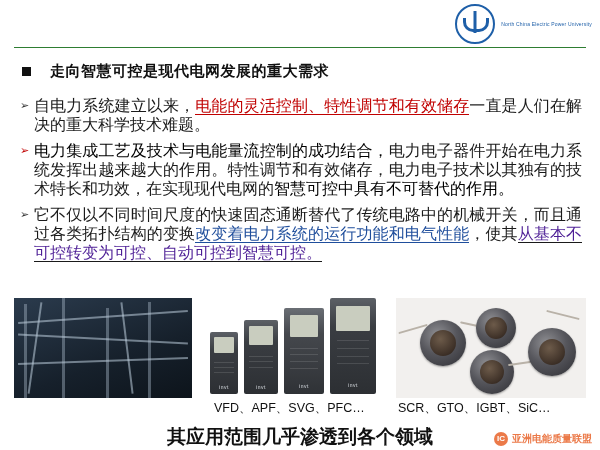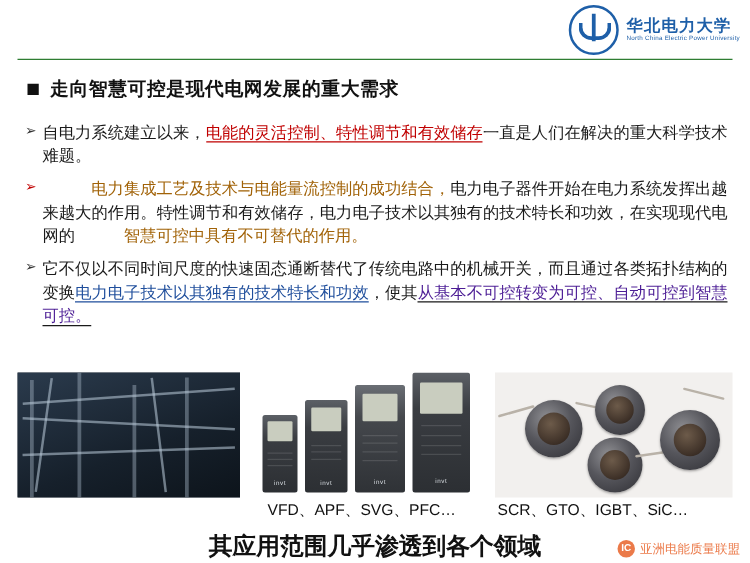--- a/index.html
+++ b/index.html
@@ -92,21 +92,21 @@
     background: #2e7d32;
   }
 
   
   .title-row {
     position: absolute;
     left: 22px;
     top: 62px;
     display: flex;
     align-items: center;
-    gap: 9px;
+    gap: 19px;
   }
   .title-bullet {
     width: 9px;
     height: 9px;
     background: #111111;
     flex: none;
   }
   .title-text {
     font-size: 15px;
     font-weight: bold;
@@ -128,27 +128,27 @@
   }
   .arrow {
     flex: none;
     width: 14px;
     font-size: 11px;
     line-height: 19px;
     color: #333333;
   }
   .arrow.red { color: #c00000; }
   .btext {
-    font-size: 13px;
+    font-size: 16px;
     line-height: 19px;
     color: #1a1a1a;
     text-align: justify;
     flex: 1;
   }
-  .hl-red { color: #a16207; margin-left: 39px; }
+  .hl-red { color: #000000; }
   .ul-red {
     color: #c00000;
     border-bottom: 1px solid #c00000;
   }
   .ul-blue {
     color: #1f4e9c;
     border-bottom: 1px solid #1f4e9c;
   }
   .ul-black {
     color: #4c1d95;
@@ -287,34 +287,33 @@
     background: #e8632a;
     color: #ffffff;
     font-size: 8px;
     line-height: 14px;
     text-align: center;
     font-weight: bold;
   }
   .wm-text {
     font-size: 10px;
     color: #e8632a;
-    font-weight: normal;
+    font-weight: bold;
     white-space: nowrap;
   }
 </style>
 </head>
 <body>
 
 <div class="slide">
 
   <div class="header">
     <div class="logo-wrap">
       <div class="logo-mark"></div>
       <div class="logo-text">
-        <div class="logo-cn">华北电力大学</div>
         <div class="logo-en">North China Electric Power University</div>
       </div>
     </div>
     <div class="header-rule"></div>
   </div>
 
   <div class="title-row">
     <span class="title-bullet"></span>
     <span class="title-text">走向智慧可控是现代电网发展的重大需求</span>
   </div>
@@ -326,21 +325,21 @@
       <span class="btext"><span>自电力系统建立以来，</span><span class="ul-red">电能的灵活控制、特性调节和有效储存</span><span>一直是人们在解决的重大科学技术难题。</span></span>
     </div>
 
     <div class="bullet">
       <span class="arrow red">➢</span>
       <span class="btext"><span class="hl-red">电力集成工艺及技术与电能量流控制的成功结合，</span><span>电力电子器件开始在电力系统发挥出越来越大的作用。特性调节和有效储存，电力电子技术以其独有的技术特长和功效，在实现现代电网的</span><span class="hl-red">智慧可控中具有不可替代的作用。</span></span>
     </div>
 
     <div class="bullet">
       <span class="arrow">➢</span>
-      <span class="btext"><span>它不仅以不同时间尺度的快速固态通断替代了传统电路中的机械开关，而且通过各类拓扑结构的变换</span><span class="ul-blue">电力电子技术以其独有的技术特长和功效</span><span>，使其</span><span class="ul-black">从基本不可控转变为可控、自动可控到智慧可控。</span></span>
+      <span class="btext"><span>它不仅以不同时间尺度的快速固态通断替代了传统电路中的机械开关，而且通过各类拓扑结构的变换</span><span class="ul-blue">改变着电力系统的运行功能和电气性能</span><span>，使其</span><span class="ul-black">从基本不可控转变为可控、自动可控到智慧可控。</span></span>
     </div>
 
   </div>
 
   <div class="images">
 
     <div class="imgbox img-lcc">
       <div class="sub-sky"></div>
       <div class="tower" style="left:10px; top:6px; width:3px; height:94px;"></div>
       <div class="tower" style="left:48px; top:0px; width:3px; height:100px;"></div>

